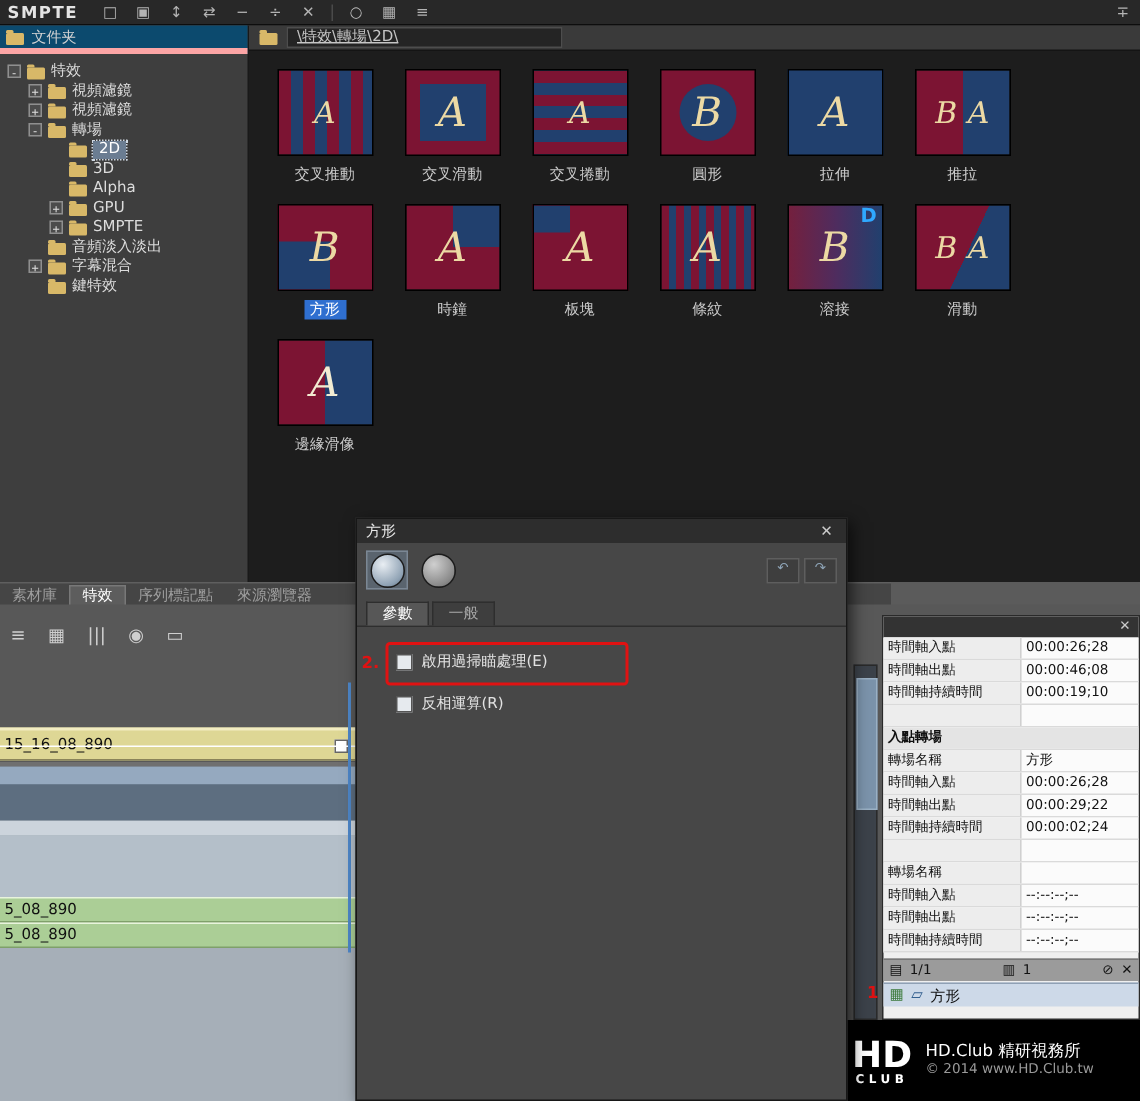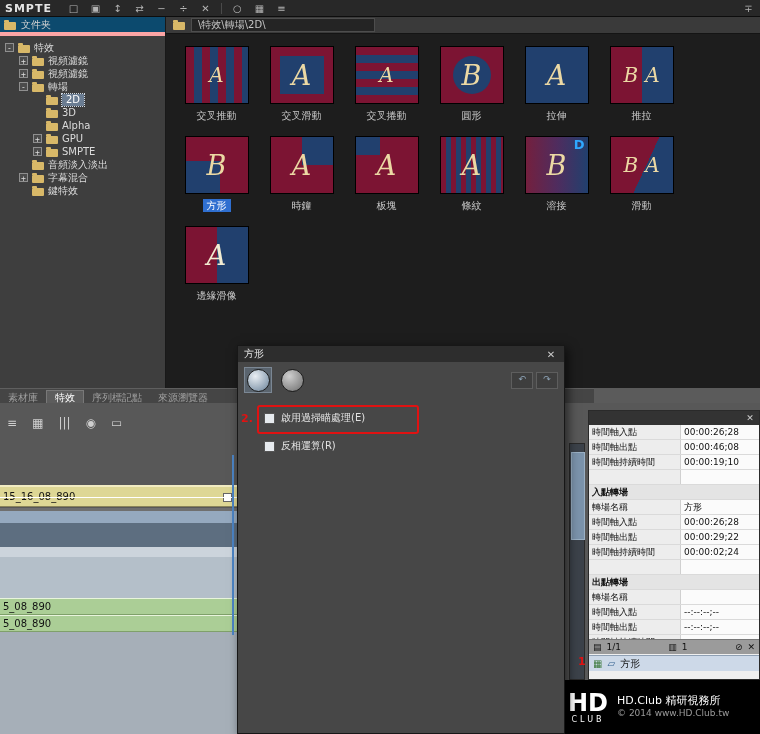--- a/index.html
+++ b/index.html
@@ -32,21 +32,21 @@
        text-align:center;color:#ddd;box-sizing:border-box;}
   .exp:not(:empty){border:1px solid #8f8f8f;background:#4c4c4c;}
   .tlbl{white-space:nowrap;line-height:12px;}
   .trow.selected .tlbl{background:#6b7d92;color:#fff;padding:0 4px;outline:1px dotted #cfd8e2;}
 
   
   .effects-panel{position:absolute;left:166px;top:17px;width:594px;height:371px;background:#1d1d1d;}
   .ep-header{height:16px;background:#3a3a3a;border-bottom:1px solid #141414;display:flex;
              align-items:center;gap:6px;padding:0 7px;}
   .path{background:#242424;border:1px solid #4d4d4d;color:#c6c6c6;font-size:10px;
-        padding:0 6px;height:12px;line-height:12px;min-width:170px;}
+        padding:0 6px;height:12px;line-height:12px;min-width:170px;text-decoration:underline;}
   .grid{display:flex;flex-wrap:wrap;padding:12px 8px 0 8px;}
   .tile{width:85px;margin-bottom:13px;text-align:center;}
   .thumb{width:62px;height:56px;margin:0 auto;position:relative;display:flex;align-items:center;
          justify-content:center;gap:7px;font-family:"DejaVu Serif","Liberation Serif",serif;
          font-style:italic;font-size:27px;color:#ecd9a4;overflow:hidden;border:1px solid #000;}
   .thumb::before{content:"";position:absolute;}
   .tl1,.tl2{position:relative;z-index:1;line-height:1;}
   .tl2:empty{display:none;}
   .badge{position:absolute;top:0;right:3px;font:bold 13px "DejaVu Sans",sans-serif;
          font-style:normal;color:#2fa8ff;z-index:2;}
@@ -128,21 +128,21 @@
              border-top:1px solid #8fa0b4;display:flex;align-items:center;gap:5px;padding:0 4px;
              font-size:10px;color:#111;box-sizing:border-box;}
   .ic-green{color:#3c7a3c;} .ic-blue{color:#33608f;}
   .ann-1{position:absolute;left:578px;top:655px;color:#e01212;font-weight:bold;font-size:11px;z-index:5;}
 
   
   .branding{position:absolute;left:556px;top:680px;width:204px;height:54px;background:#000;
             display:flex;align-items:center;gap:9px;padding-left:12px;box-sizing:border-box;}
   .logo{color:#fff;text-align:center;line-height:1;}
   .logo-hd{font-weight:bold;font-size:24px;letter-spacing:0;}
-  .logo-club{font-weight:normal;font-size:8px;letter-spacing:3px;margin-top:1px;}
+  .logo-club{font-weight:bold;font-size:8px;letter-spacing:3px;margin-top:1px;}
   .btext div{line-height:1.3;}
   .bline1{color:#fff;font-size:11px;}
   .bline2{color:#9a9a9a;font-size:9px;}
 
   
   .dialog{position:absolute;left:237px;top:345px;width:328px;height:389px;background:#474747;
           border:1px solid #171717;box-shadow:3px 3px 10px rgba(0,0,0,.6);box-sizing:border-box;z-index:10;}
   .dlg-titlebar{height:16px;background:#2d2d2d;display:flex;align-items:center;padding:0 6px;
                 color:#e8e8e8;font-size:10px;}
   .dlg-close{margin-left:auto;color:#ccc;width:14px;text-align:center;font-size:10px;}
@@ -428,23 +428,20 @@
           <span class="ivalue">00:00:29;22</span>
         </div>
       <div class="irow">
           <span class="ilabel">時間軸持續時間</span>
           <span class="ivalue">00:00:02;24</span>
         </div>
       <div class="irow">
           <span class="ilabel"></span>
           <span class="ivalue"></span>
         </div>
-      <div class="irow hdr">
-          <span class="ilabel">出點轉場</span>
-        </div>
       <div class="irow">
           <span class="ilabel">轉場名稱</span>
           <span class="ivalue"></span>
         </div>
       <div class="irow">
           <span class="ilabel">時間軸入點</span>
           <span class="ivalue">--:--:--;--</span>
         </div>
       <div class="irow">
           <span class="ilabel">時間軸出點</span>
@@ -494,20 +491,24 @@
         <span class="circle-btn"></span>
       </span>
       <span class="tool-slot">
         <span class="circle-btn alt"></span>
       </span>
       <span class="dlg-right">
         <span class="mini-btn">↶</span>
         <span class="mini-btn">↷</span>
       </span>
     </div>
+    <div class="dlg-tabs">
+      <span class="dtab active">參數</span>
+      <span class="dtab">一般</span>
+    </div>
     <div class="dlg-body">
       <div class="dlg-row">
         <span class="ann-2">2.</span>
         <span class="hl-rect"></span>
         <span class="cb"></span>
         <span>啟用過掃瞄處理(E)</span>
       </div>
       <div class="dlg-row">
         <span class="cb"></span>
         <span>反相運算(R)</span>

